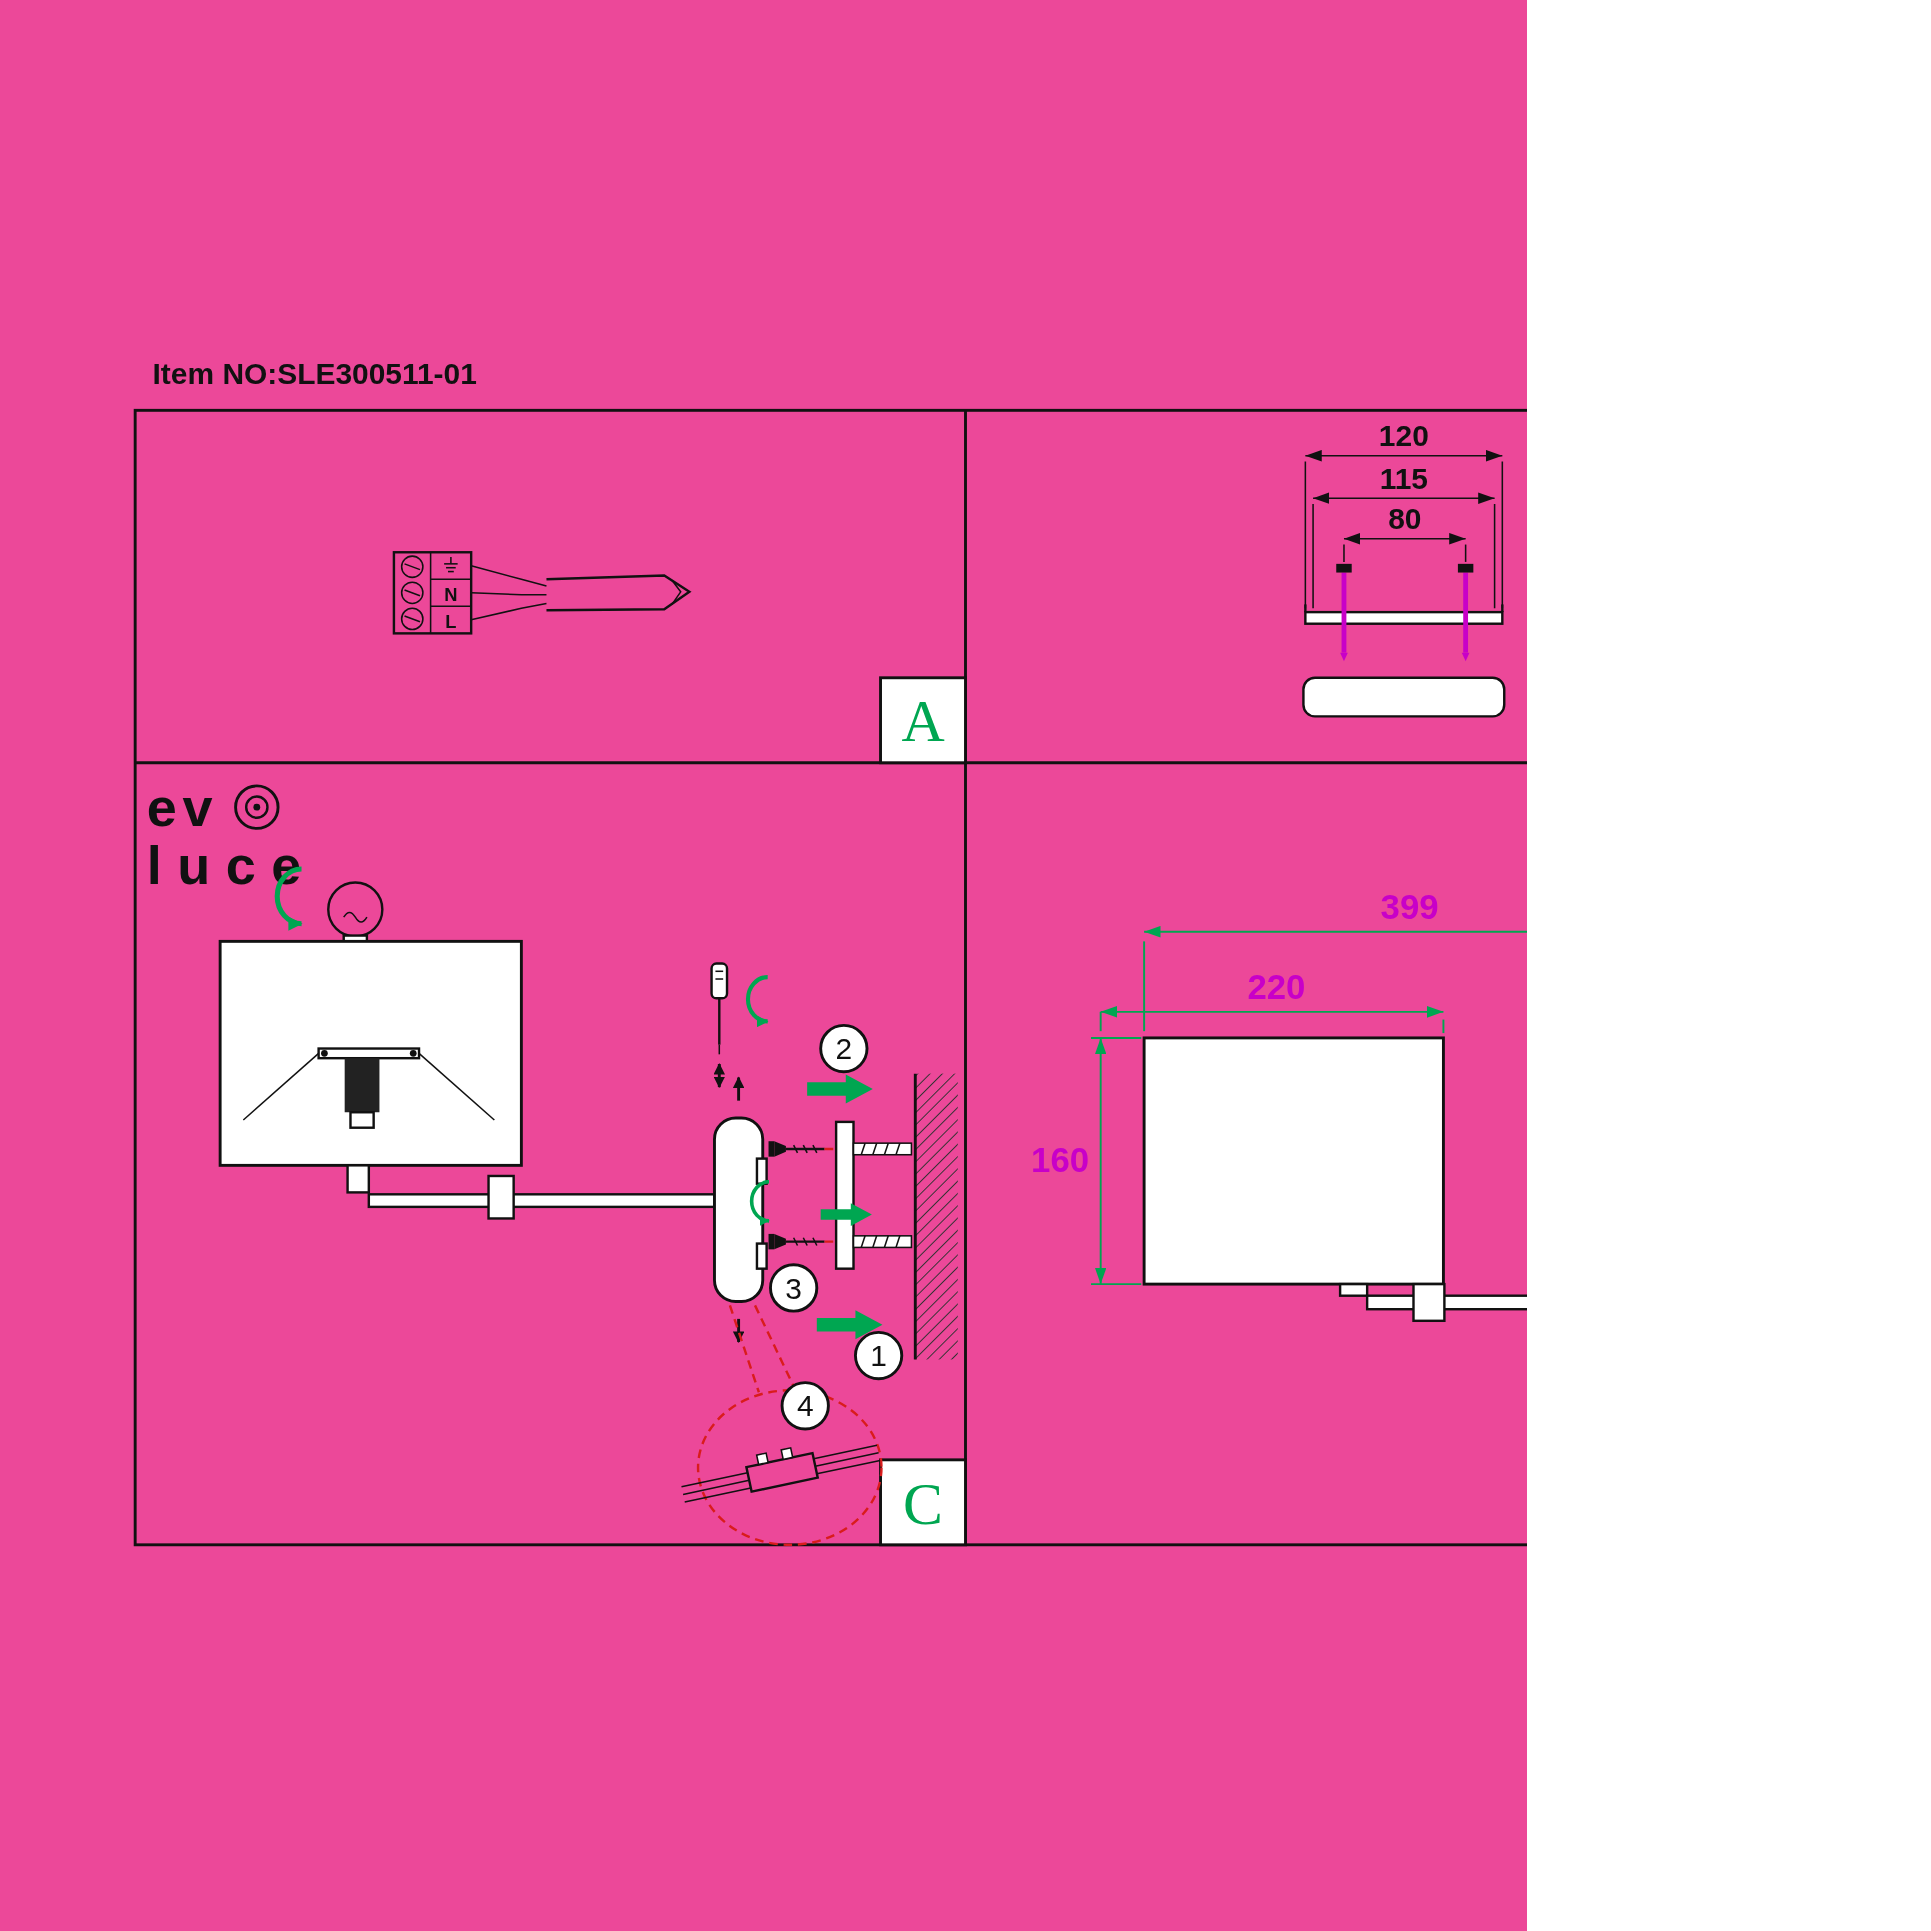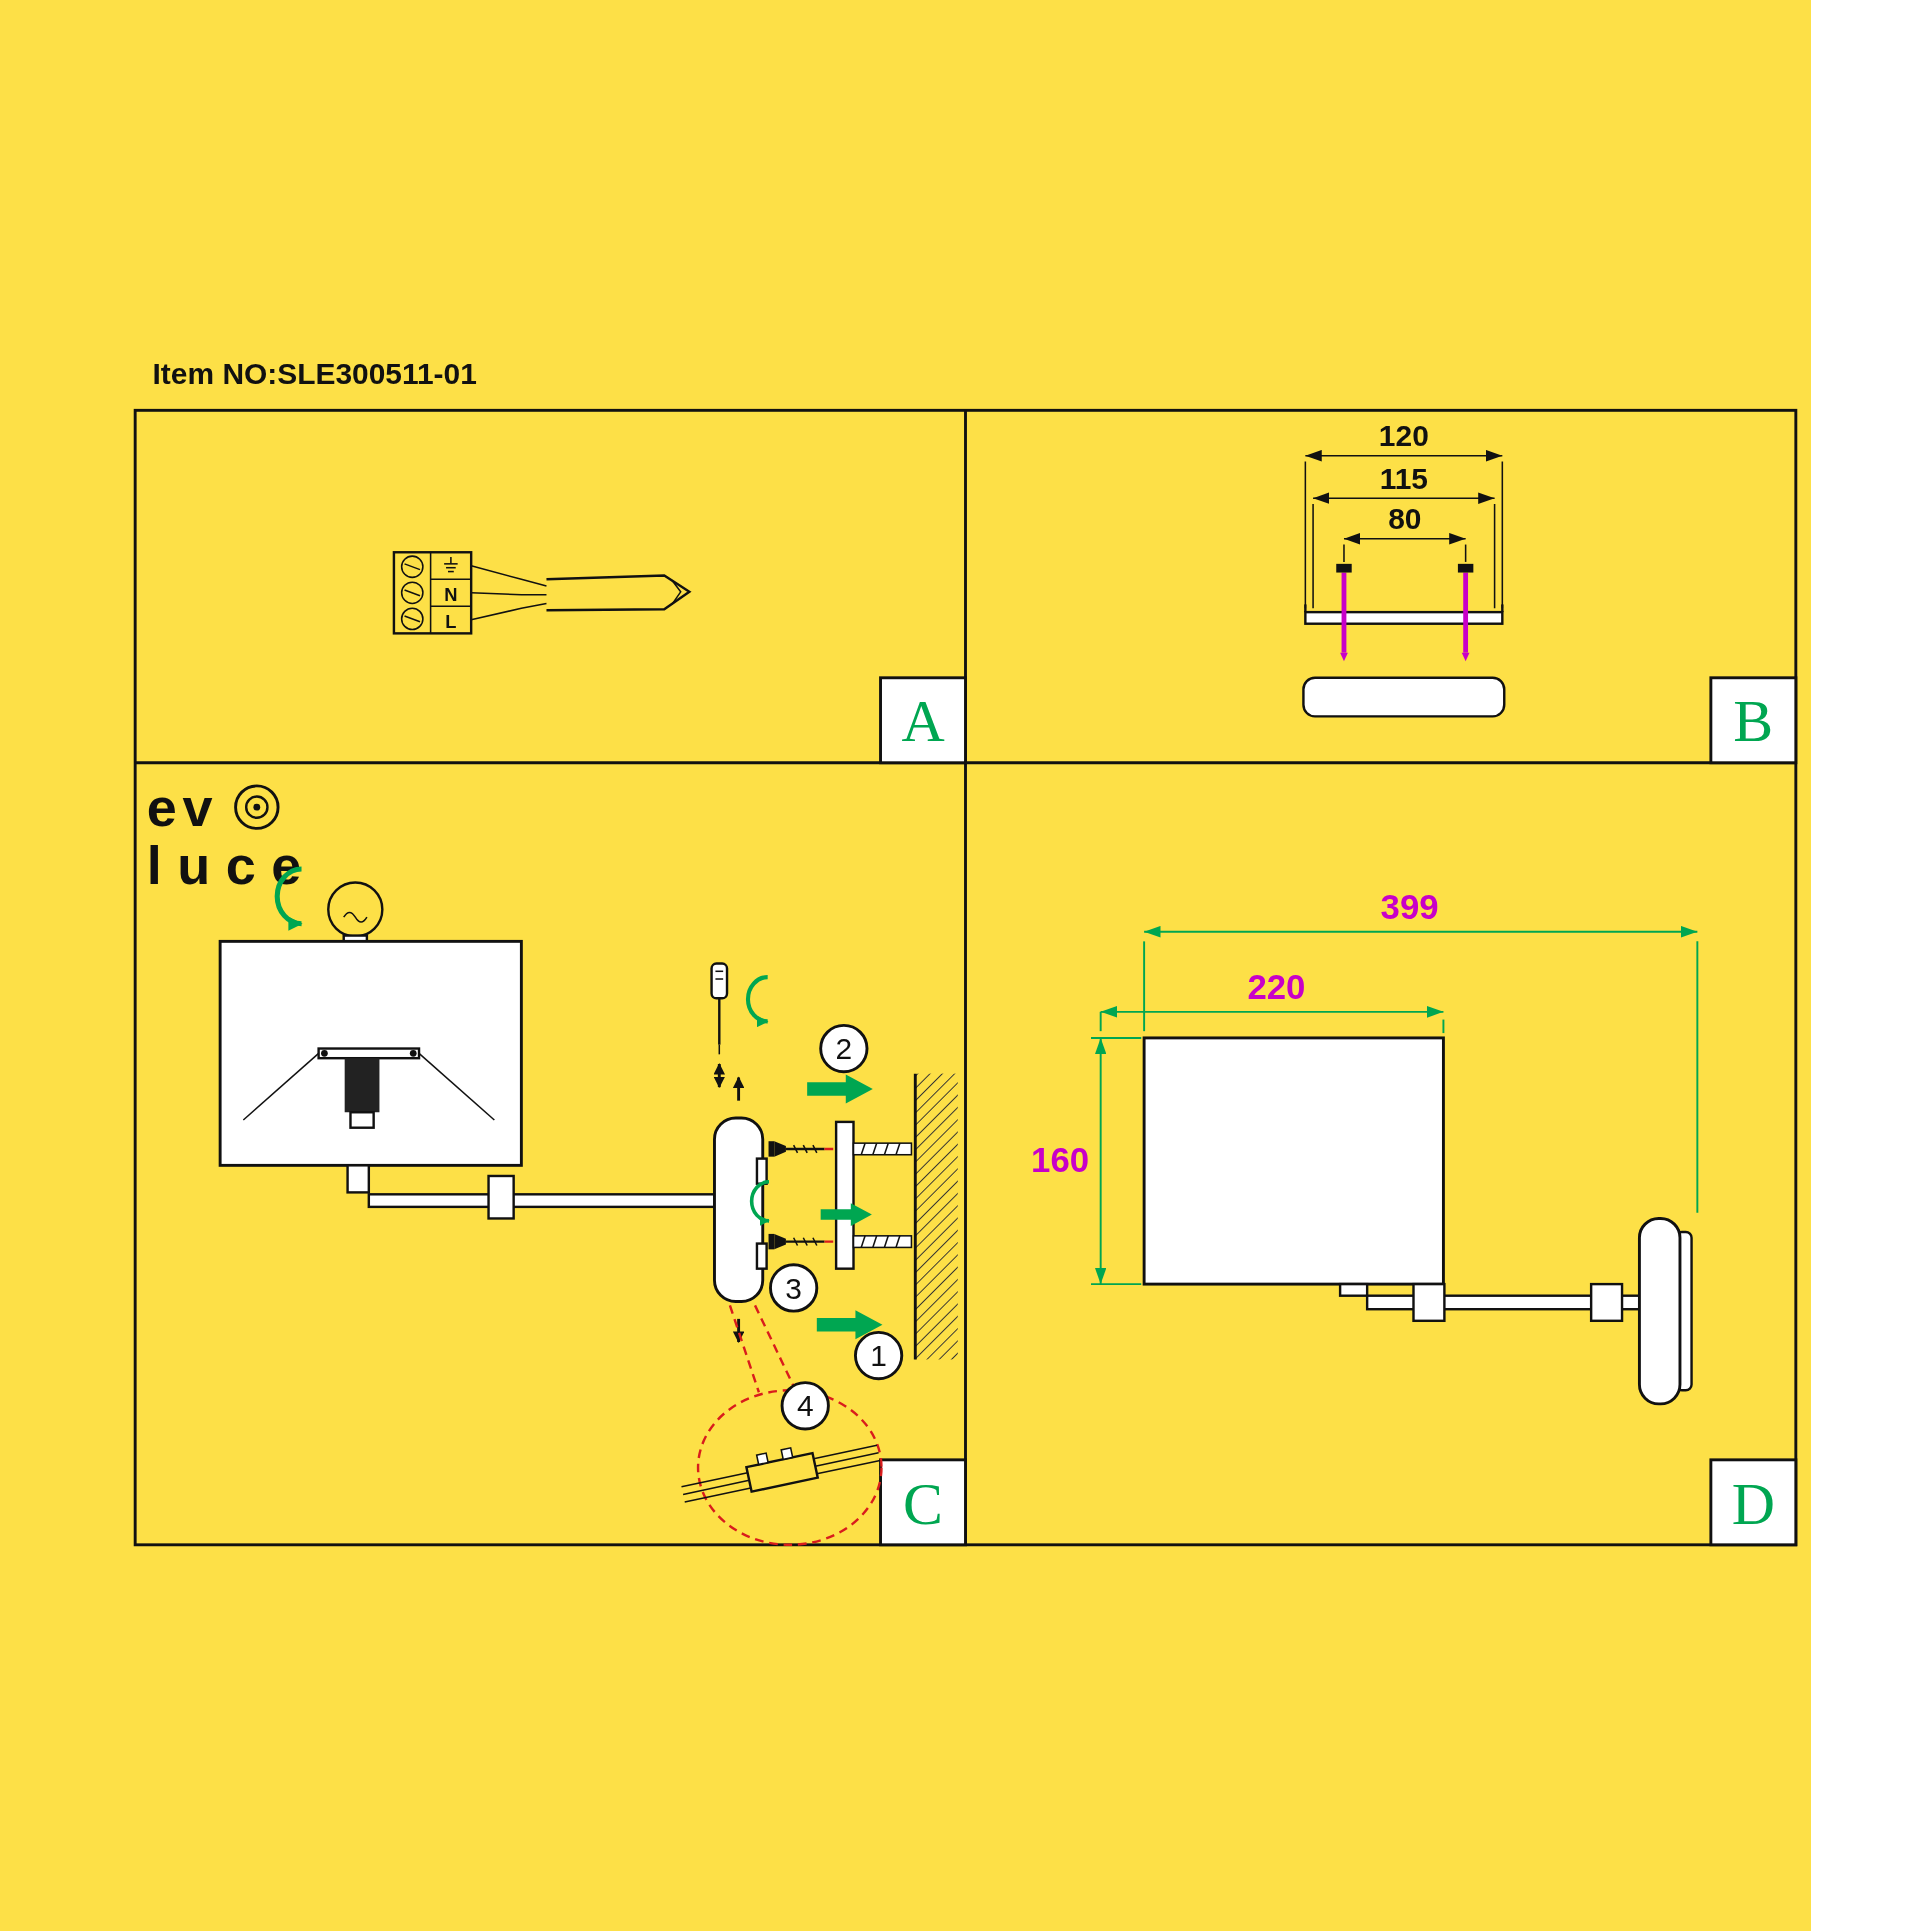--- a/index.html
+++ b/index.html
@@ -1,16 +1,16 @@
 <!DOCTYPE html>
 <html><head>
 <meta charset="utf-8">
 <style>
   html,body{margin:0;padding:0;background:#fff;}
-  .canvas{position:relative;width:1811px;height:1931px;background:#fde047;overflow:hidden;
+  .canvas{position:relative;width:1527px;height:1931px;background:#ec4899;overflow:hidden;
           font-family:"Liberation Sans",sans-serif;}
   svg{position:absolute;left:0;top:0;}
   text{font-family:"Liberation Sans",sans-serif;fill:#111;}
   .ink{stroke:#111;fill:none;stroke-width:2.5;}
   .ink-thick{stroke:#111;fill:none;stroke-width:3;}
   .ink-thin{stroke:#111;fill:none;stroke-width:1.6;}
   .fill-ink{fill:#111;stroke:none;}
   .white{fill:#ffffff;}
   .green-stroke{stroke:#00a651;fill:none;}
   .magenta-stroke{stroke:#c800c8;fill:none;}

